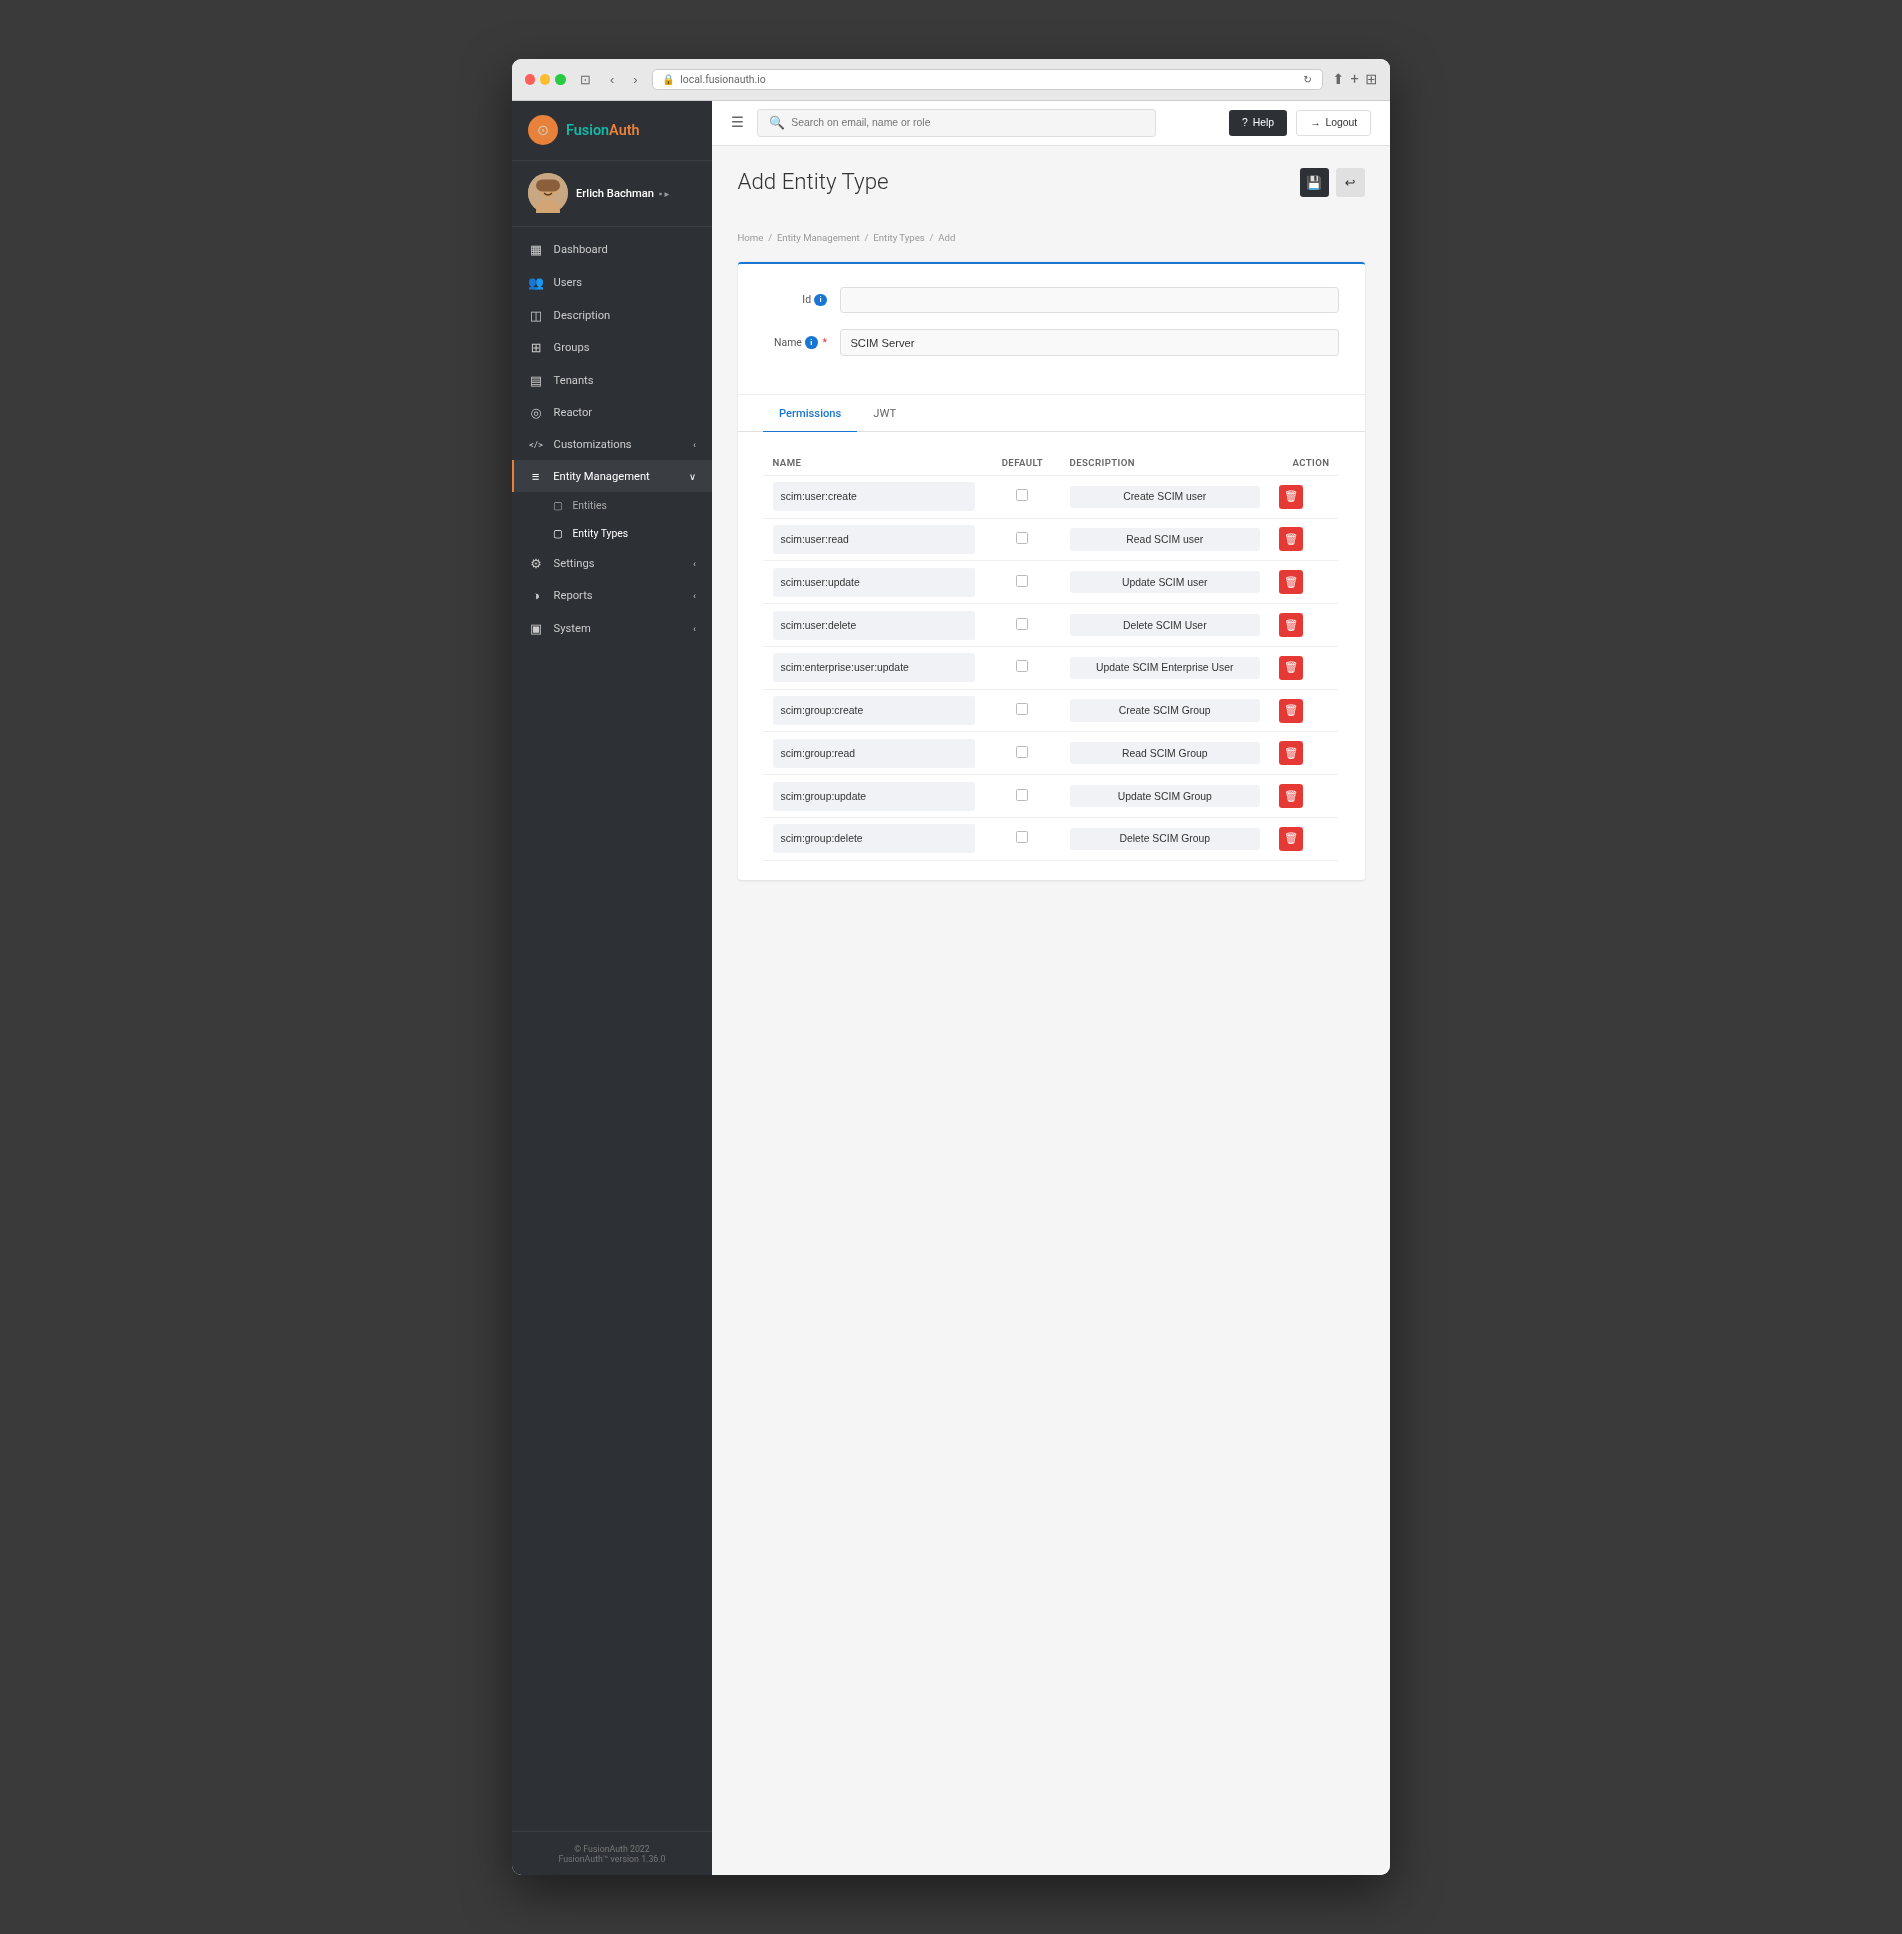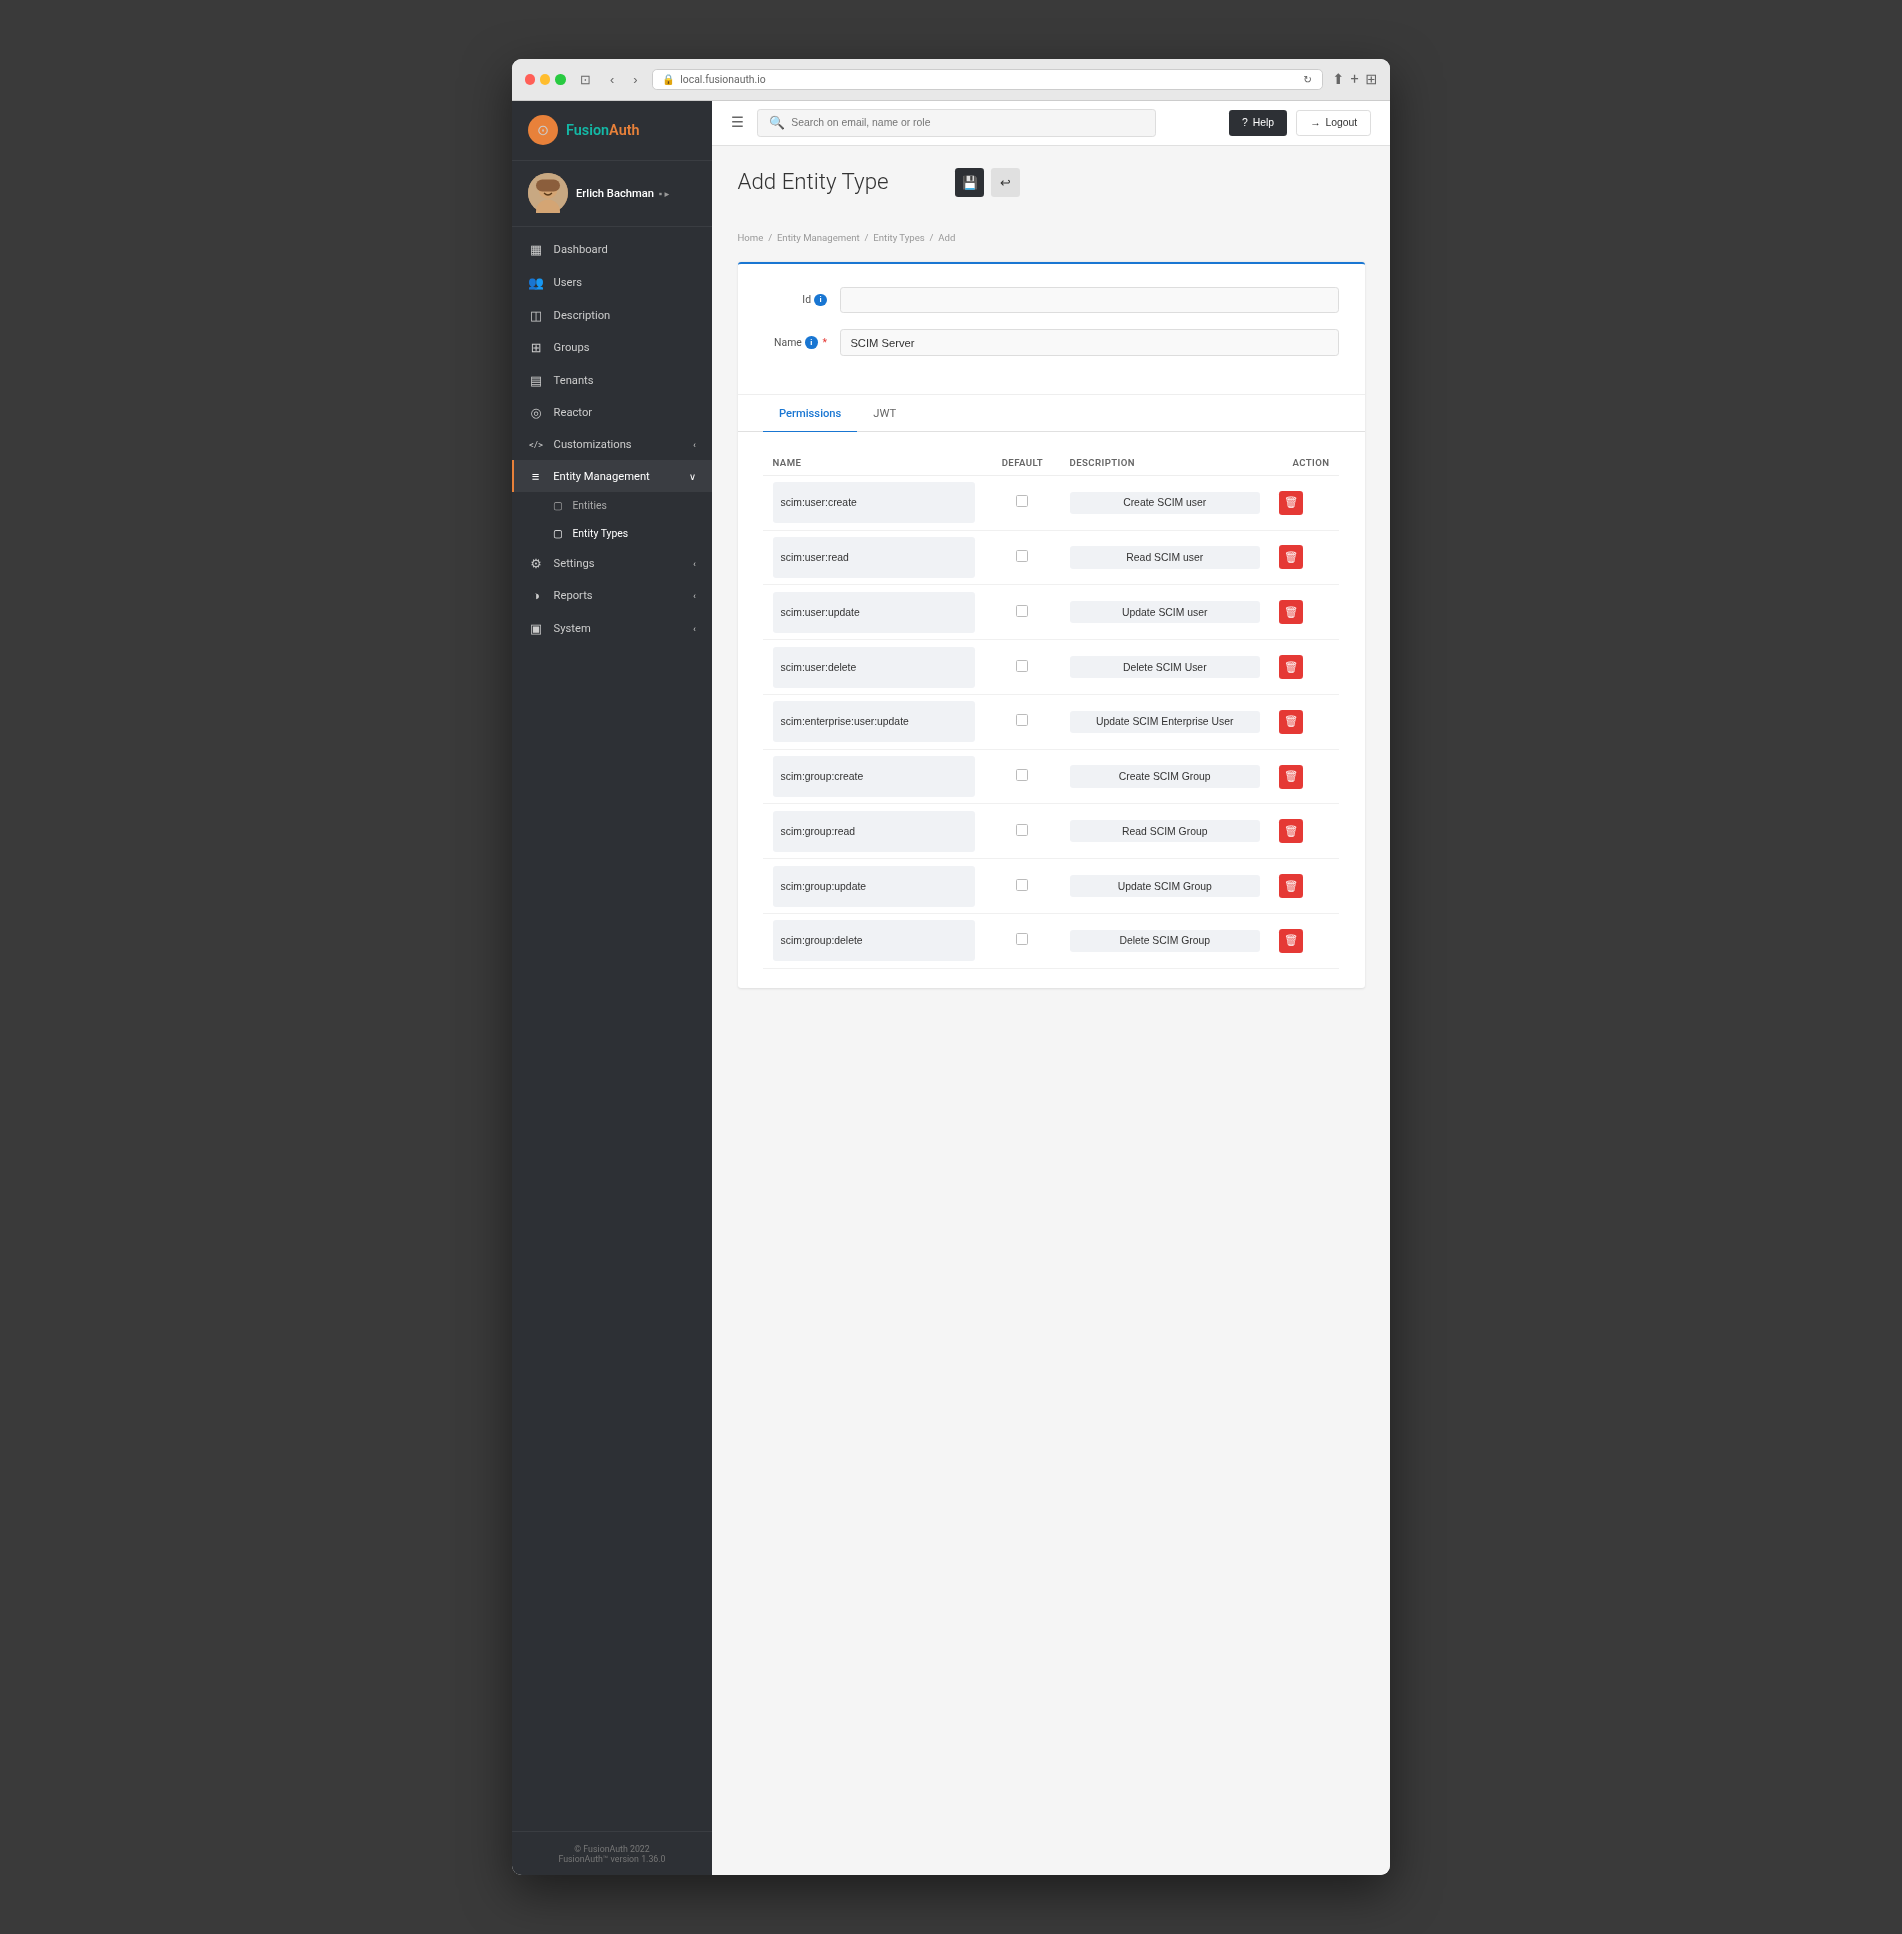--- a/index.html
+++ b/index.html
@@ -230,20 +230,21 @@
       gap: 4.8px;
     }
     .page-content {
       flex: 1;
       padding: 22.3px 25.5px;
       overflow-y: auto;
     }
     .page-header {
       display: flex;
       align-items: flex-start;
+      justify-content: space-between;
       margin-bottom: 19px;
     }
     .page-title {
       font-size: 22.3px;
       font-weight: 300;
       color: #333;
       margin-bottom: 4.8px;
     }
     .breadcrumb {
       font-size: 9.6px;
@@ -370,21 +371,21 @@
       border-bottom: 0.8px solid #f0f0f0;
     }
     .perm-row td {
       padding: 6.4px 9.6px;
       vertical-align: middle;
     }
     .perm-name-input {
       background: #f0f2f5;
       border: none;
       border-radius: 3.2px;
-      padding: 15px 8px;
+      padding: 9px 8px;
       font-size: 10.4px;
       color: #333;
       width: 100%;
       min-width: 160px;
       cursor: default;
     }
     .perm-desc-input {
       background: #f0f2f5;
       border: none;
       border-radius: 3.2px;

